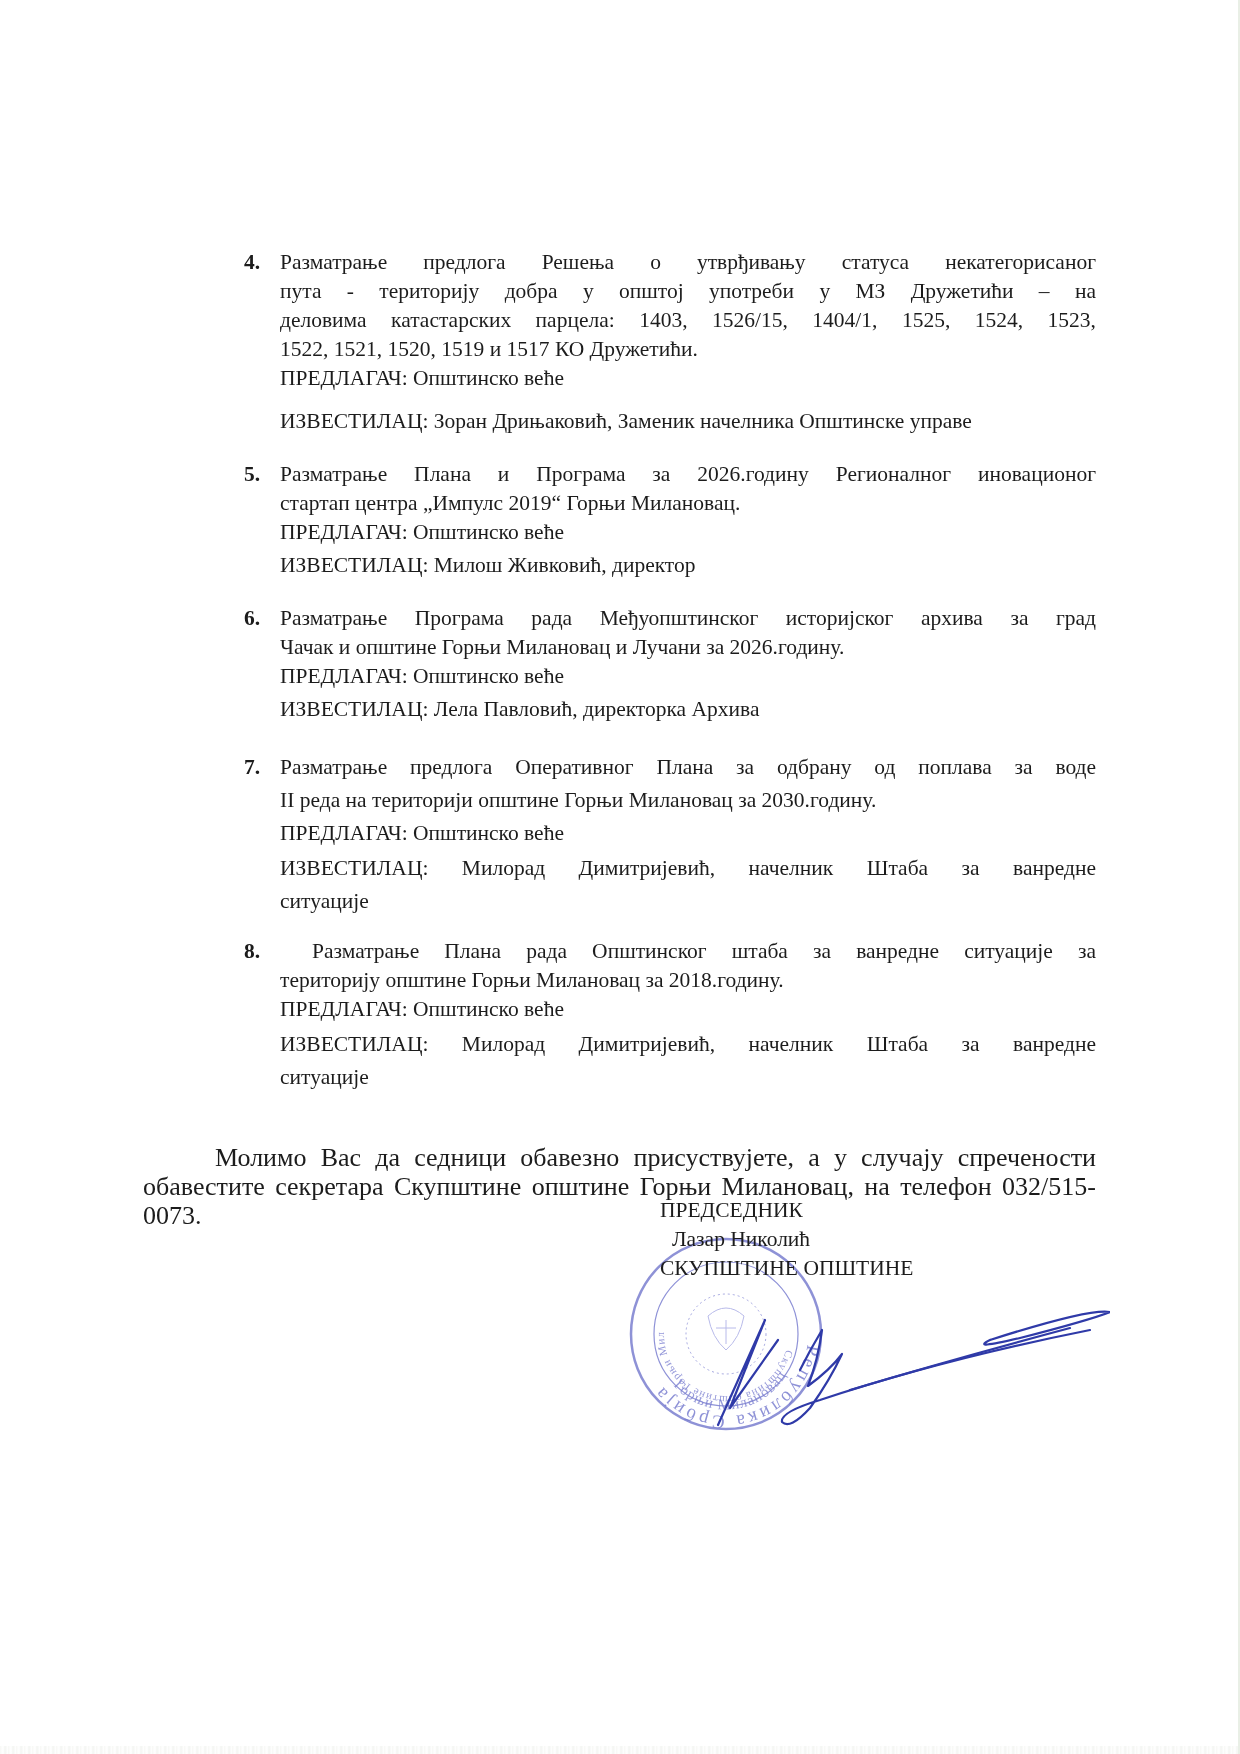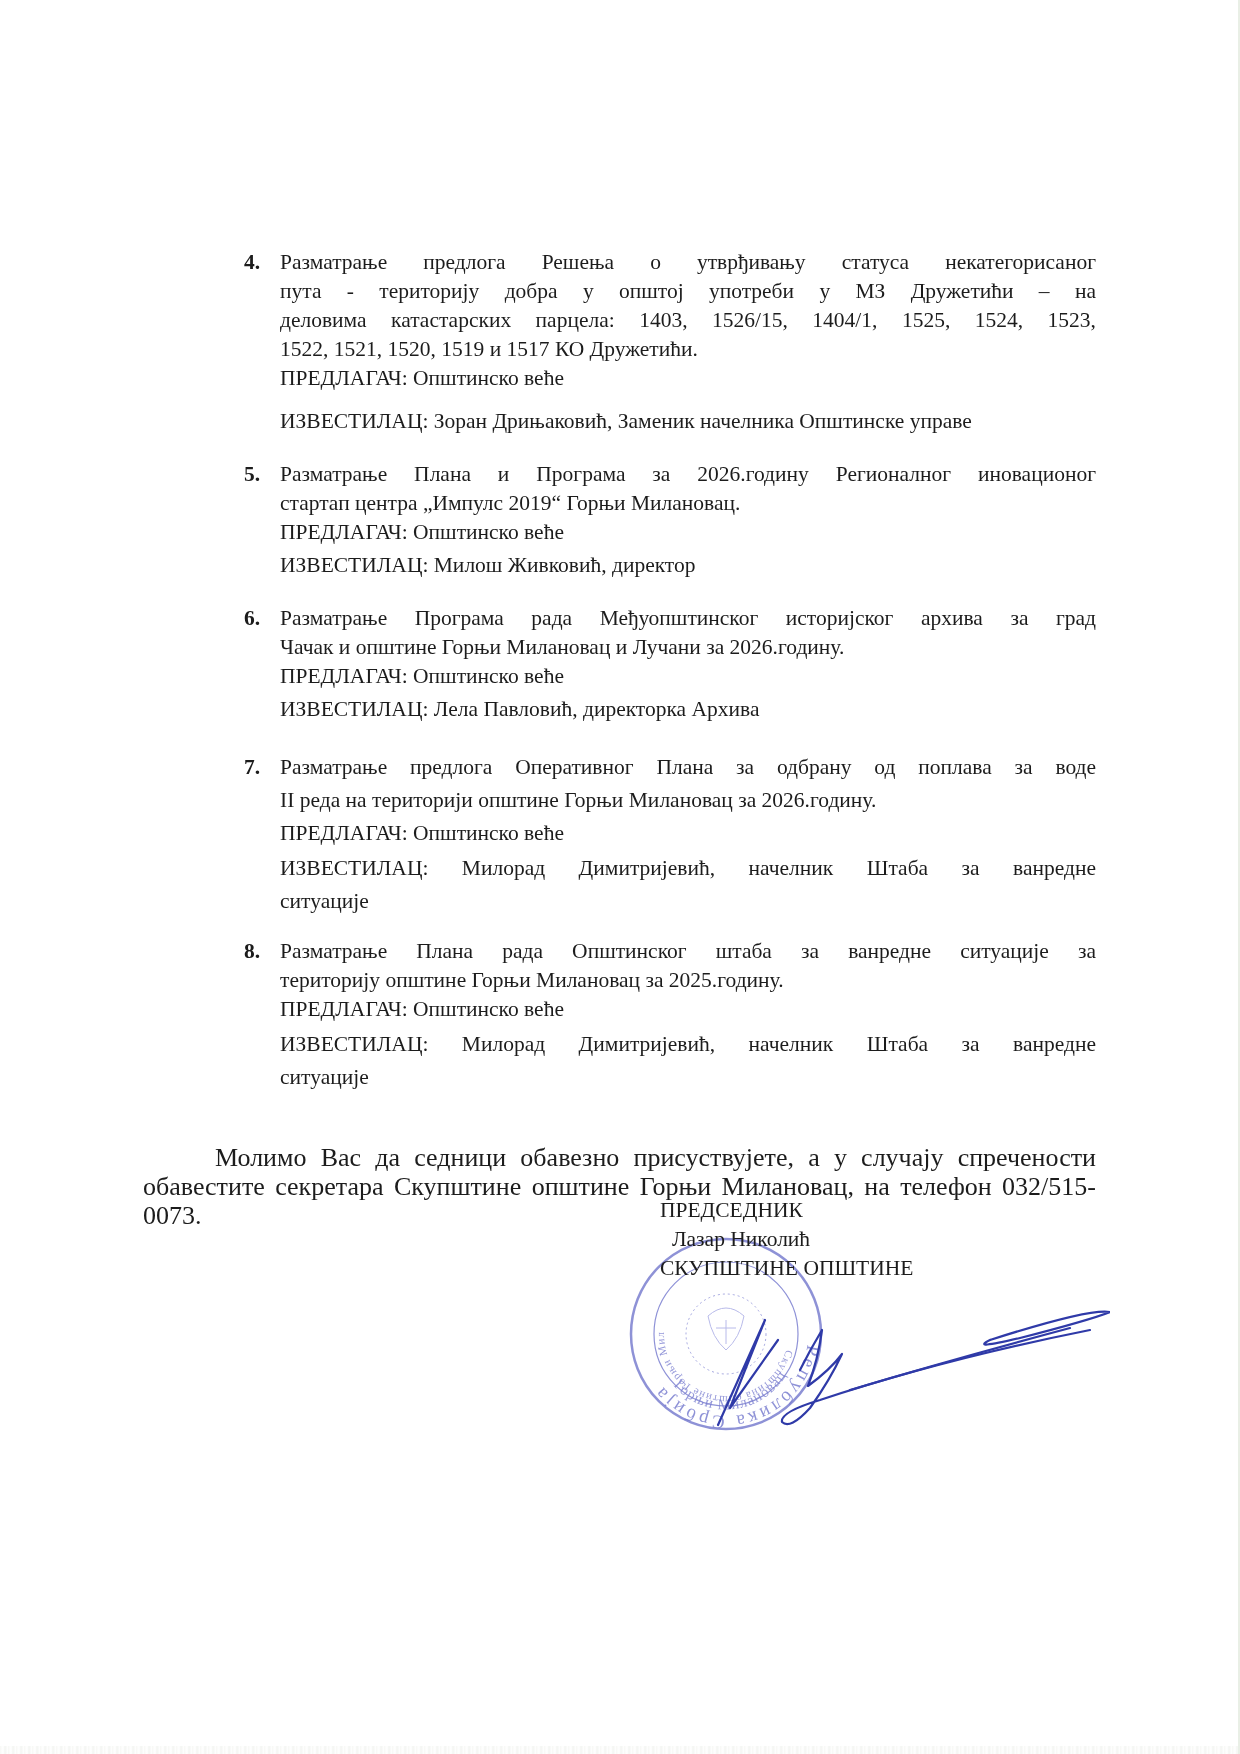--- a/index.html
+++ b/index.html
@@ -147,32 +147,32 @@
         <span class="item-line" style="text-align-last: left;">Чачак и општине Горњи Милановац и Лучани за 2026.годину.</span>
       </span>
       <span class="item-line">ПРЕДЛАГАЧ: Општинско веће</span>
       <span class="item-line" style="margin-top:4px;">ИЗВЕСТИЛАЦ: Лела Павловић, директорка Архива</span>
     </div>
 
     <div class="agenda-item item-7">
       <span class="item-num">7.</span>
       <span class="item-title">
         <span class="item-line" style="text-align-last: justify;">Разматрање предлога Оперативног Плана за одбрану од поплава за воде</span>
-        <span class="item-line" style="text-align-last: left; margin-top:4px;">II реда на територији општине Горњи Милановац за 2026.годину.</span>
+        <span class="item-line" style="text-align-last: left; margin-top:4px;">II реда на територији општине Горњи Милановац за 2030.годину.</span>
       </span>
       <span class="item-line" style="margin-top:4px;">ПРЕДЛАГАЧ: Општинско веће</span>
       <span class="item-line" style="text-align-last: justify; margin-top:6px;">ИЗВЕСТИЛАЦ: Милорад Димитријевић, начелник Штаба за ванредне</span>
       <span class="item-line" style="margin-top:4px;">ситуације</span>
     </div>
 
     <div class="agenda-item item-8">
       <span class="item-num">8.</span>
       <span class="item-title">
-        <span class="item-line" style="text-align-last: justify;">Разматрање Плана рада Општинског штаба за ванредне ситуације за</span>
-        <span class="item-line" style="text-align-last: left;">територију општине Горњи Милановац за 2025.годину.</span>
+        <span class="item-line" style="text-align-last: justify; margin-left: 32px;">Разматрање Плана рада Општинског штаба за ванредне ситуације за</span>
+        <span class="item-line" style="text-align-last: left;">територију општине Горњи Милановац за 2018.годину.</span>
       </span>
       <span class="item-line">ПРЕДЛАГАЧ: Општинско веће</span>
       <span class="item-line" style="text-align-last: justify; margin-top:6px;">ИЗВЕСТИЛАЦ: Милорад Димитријевић, начелник Штаба за ванредне</span>
       <span class="item-line" style="margin-top:4px;">ситуације</span>
     </div>
   </div>
 
   <p class="closing">Молимо Вас да седници обавезно присуствујете, а у случају спречености обавестите секретара Скупштине општине Горњи Милановац, на телефон 032/515-0073.</p>
 
   <svg class="stamp" viewBox="0 0 196 196">

